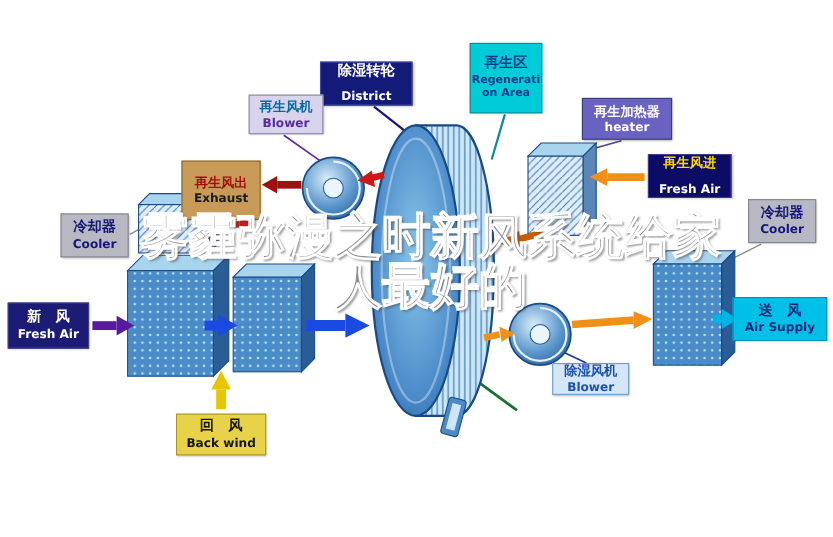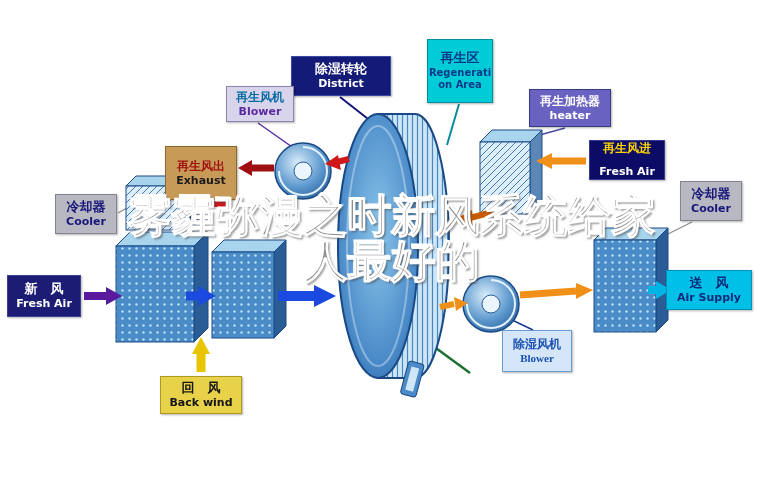--- a/index.html
+++ b/index.html
@@ -11,40 +11,40 @@
   .lbl{
     position:absolute;z-index:10;display:flex;flex-direction:column;
     align-items:center;justify-content:center;text-align:center;
     font-weight:bold;box-sizing:border-box;line-height:1.25;
     border:1px solid rgba(0,0,0,.35);box-shadow:1px 1px 2px rgba(0,0,0,.3);
   }
   .lbl .zh{font-size:13px;white-space:nowrap;}
   .lbl .en{font-size:11px;white-space:nowrap;}
   .lbl .en2{font-size:10px;white-space:nowrap;}
 
-  #lbl-desiccant{left:291px;top:56px;width:100px;height:40px;background:#141a78;color:#fff;border-color:#3a4aa0;}
+  #lbl-desiccant{left:291px;top:56px;width:84px;height:40px;background:#141a78;color:#fff;border-color:#3a4aa0;justify-content:space-between;}
   #lbl-regen-area{left:427px;top:39px;width:66px;height:64px;background:#00ccd8;color:#083a8a;border-color:#0090a0;}
   #lbl-regen-area .en2{font-size:10px;}
   #lbl-regen-blower{left:226px;top:86px;width:68px;height:36px;background:#d8d4ec;border-color:#8888aa;}
   #lbl-regen-blower .zh{color:#0369a1;font-size:12px;}
   #lbl-regen-blower .en{color:#5a2aa0;}
   #lbl-heater{left:529px;top:89px;width:82px;height:38px;background:#6a62c0;color:#ffffff;border-color:#3a3a80;}
   #lbl-heater .zh{font-size:12px;}
   #lbl-exhaust{left:165px;top:146px;width:72px;height:54px;background:#c89a58;border-color:#8a6a30;}
   #lbl-exhaust .zh{color:#a01010;font-size:12px;}
   #lbl-exhaust .en{color:#1a1a1a;}
   #lbl-regen-fresh-air{left:589px;top:140px;width:76px;height:40px;background:#0c0c66;border-color:#3a3a90;justify-content:space-between;}
   #lbl-regen-fresh-air .zh{color:#ffd700;font-size:12px;}
   #lbl-regen-fresh-air .en{color:#ffffff;}
   #lbl-cooler-left{left:55px;top:194px;width:62px;height:40px;background:#b8b8c2;color:#16167a;border-color:#84848e;}
   #lbl-cooler-right{left:680px;top:181px;width:62px;height:40px;background:#b8b8c2;color:#16167a;border-color:#84848e;}
   #lbl-fresh-air{left:7px;top:275px;width:74px;height:42px;background:#1c1c74;color:#ffffff;border-color:#404090;}
   #lbl-back-wind{left:160px;top:376px;width:82px;height:38px;background:#e8d24a;color:#141414;border-color:#ac9a1e;}
   #lbl-air-supply{left:666px;top:270px;width:86px;height:40px;background:#00c0e8;color:#0a2a7a;border-color:#0090b8;}
-  #lbl-dehumid-blower{left:502px;top:330px;width:70px;height:42px;background:#d4e6f8;border-color:#6a9ad0;font-family:Liberation Serif, serif;}
+  #lbl-dehumid-blower{left:502px;top:330px;width:70px;height:29px;background:#d4e6f8;border-color:#6a9ad0;}
   #lbl-dehumid-blower .zh{color:#1a50b0;font-size:12px;}
   #lbl-dehumid-blower .en{color:#1a50b0;}
   #lbl-dehumid-district{left:445px;top:374px;width:132px;height:58px;background:#1e7032;color:#ffffff;border-color:#124a20;}
   #lbl-dehumid-district .zh{letter-spacing:8px;font-size:13px;}
   #lbl-dehumid-district .en,#lbl-dehumid-district .en2{font-size:11px;}
 
   #watermark{
     position:absolute;left:0;right:0;top:194px;z-index:30;text-align:center;
     font-weight:bold;font-size:44px;line-height:1.02;color:#8f8f8f;
     -webkit-text-stroke:1px #ffffff;

